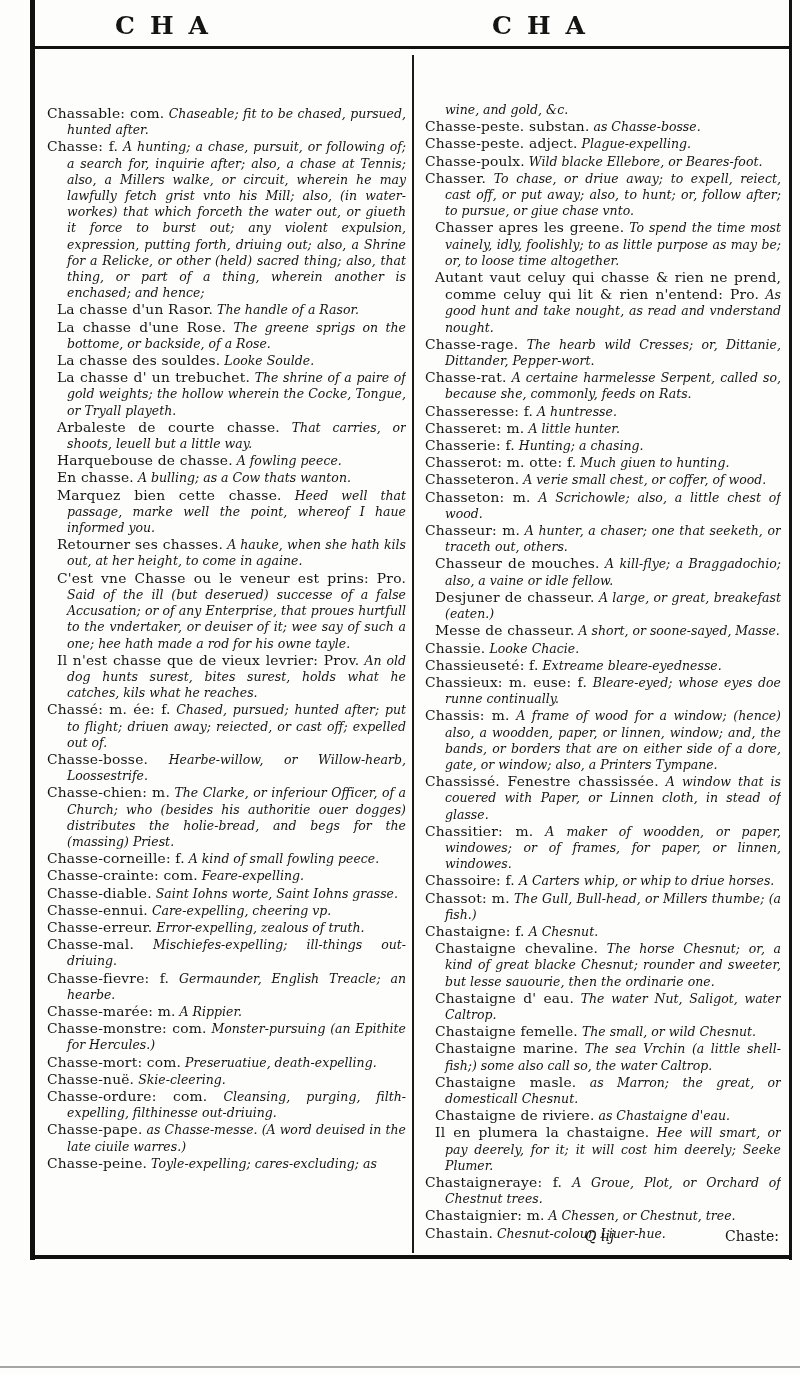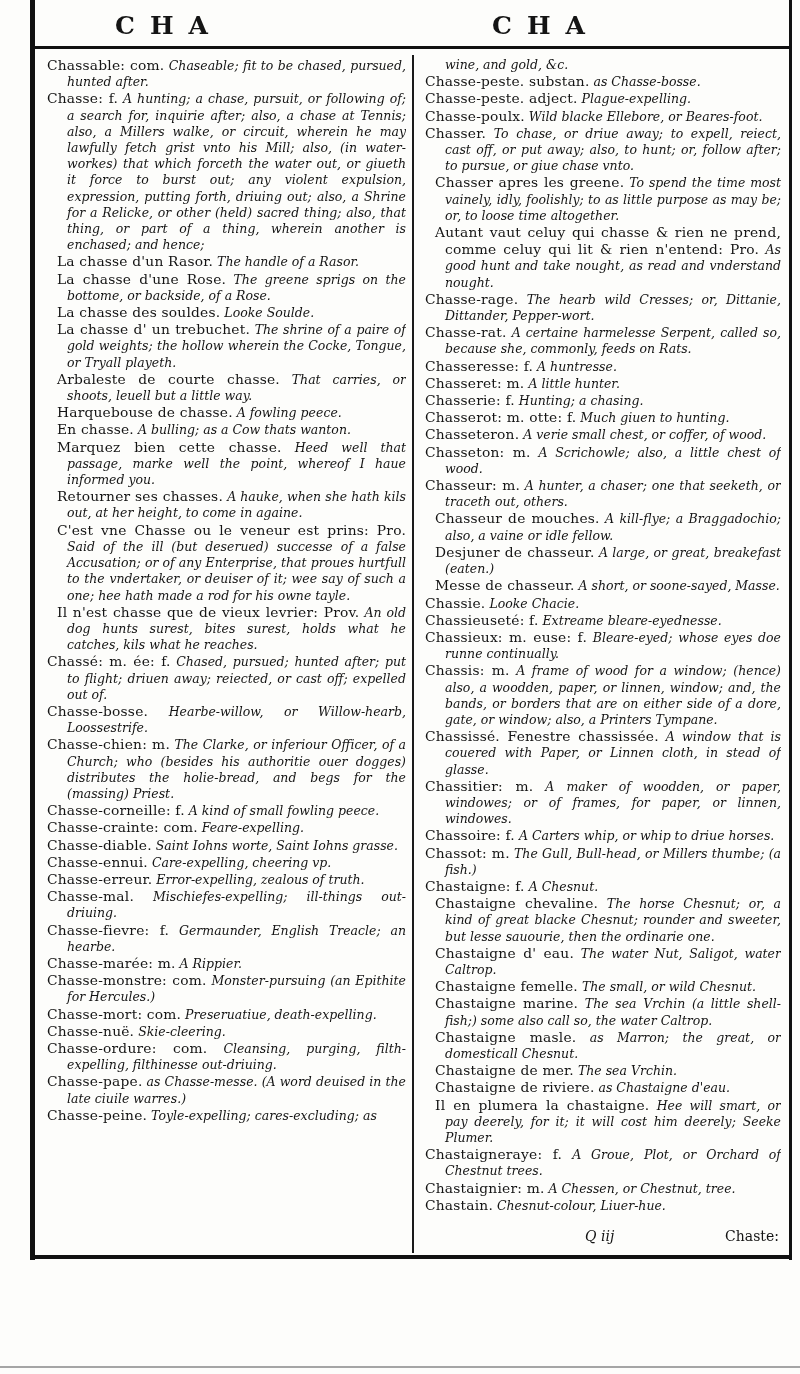--- a/index.html
+++ b/index.html
@@ -24,22 +24,22 @@
     font-family:"DejaVu Serif","Liberation Serif",serif;
   }
   .rh-left{left:115px;width:210px;}
   .rh-right{left:492px;width:210px;}
 
   
   .col{
     position:absolute;top:57px;height:1196px;overflow:hidden;
     text-align:justify;
   }
-  .col-left{left:47px;width:359px;}
-  .col-right{left:425px;width:356px;}
+  .col-left{left:47px;width:359px;margin-top:48px;}
+  .col-right{left:425px;width:356px;margin-top:45px;}
 
   .entry{
     margin:0;font-size:12.5px;line-height:16.2px;
     padding-left:20px;text-indent:-20px;
   }
   .entry.sub{text-indent:-10px;}
   .entry.cont{text-indent:0;}
   .head{
     font-size:13.8px;font-style:normal;letter-spacing:.2px;
   }
@@ -122,21 +122,20 @@
     <p class="entry main"><span class="head">Chassissé. Fenestre chassissée.</span> <span class="gloss">A window that is couered with Paper, or Linnen cloth, in stead of glasse.</span></p>
     <p class="entry main"><span class="head">Chassitier: m.</span> <span class="gloss">A maker of woodden, or paper, windowes; or of frames, for paper, or linnen, windowes.</span></p>
     <p class="entry main"><span class="head">Chassoire: f.</span> <span class="gloss">A Carters whip, or whip to driue horses.</span></p>
     <p class="entry main"><span class="head">Chassot: m.</span> <span class="gloss">The Gull, Bull-head, or Millers thumbe; (a fish.)</span></p>
     <p class="entry main"><span class="head">Chastaigne: f.</span> <span class="gloss">A Chesnut.</span></p>
     <p class="entry sub"><span class="head">Chastaigne chevaline.</span> <span class="gloss">The horse Chesnut; or, a kind of great blacke Chesnut; rounder and sweeter, but lesse sauourie, then the ordinarie one.</span></p>
     <p class="entry sub"><span class="head">Chastaigne d' eau.</span> <span class="gloss">The water Nut, Saligot, water Caltrop.</span></p>
     <p class="entry sub"><span class="head">Chastaigne femelle.</span> <span class="gloss">The small, or wild Chesnut.</span></p>
     <p class="entry sub"><span class="head">Chastaigne marine.</span> <span class="gloss">The sea Vrchin (a little shell-fish;) some also call so, the water Caltrop.</span></p>
     <p class="entry sub"><span class="head">Chastaigne masle.</span> <span class="gloss">as Marron; the great, or domesticall Chesnut.</span></p>
-    <p class="entry sub"><span class="head">Chastaigne de mer.</span> <span class="gloss">The sea Vrchin.</span></p>
     <p class="entry sub"><span class="head">Chastaigne de riviere.</span> <span class="gloss">as Chastaigne d'eau.</span></p>
     <p class="entry sub"><span class="head">Il en plumera la chastaigne.</span> <span class="gloss">Hee will smart, or pay deerely, for it; it will cost him deerely; Seeke Plumer.</span></p>
     <p class="entry main"><span class="head">Chastaigneraye: f.</span> <span class="gloss">A Groue, Plot, or Orchard of Chestnut trees.</span></p>
     <p class="entry main"><span class="head">Chastaignier: m.</span> <span class="gloss">A Chessen, or Chestnut, tree.</span></p>
     <p class="entry main"><span class="head">Chastain.</span> <span class="gloss">Chesnut-colour, Liuer-hue.</span></p>
   </div>
 
 <div class="footer-line">
   <span class="signature">Q iij</span>
   <span class="catchword">Chaste:</span>

